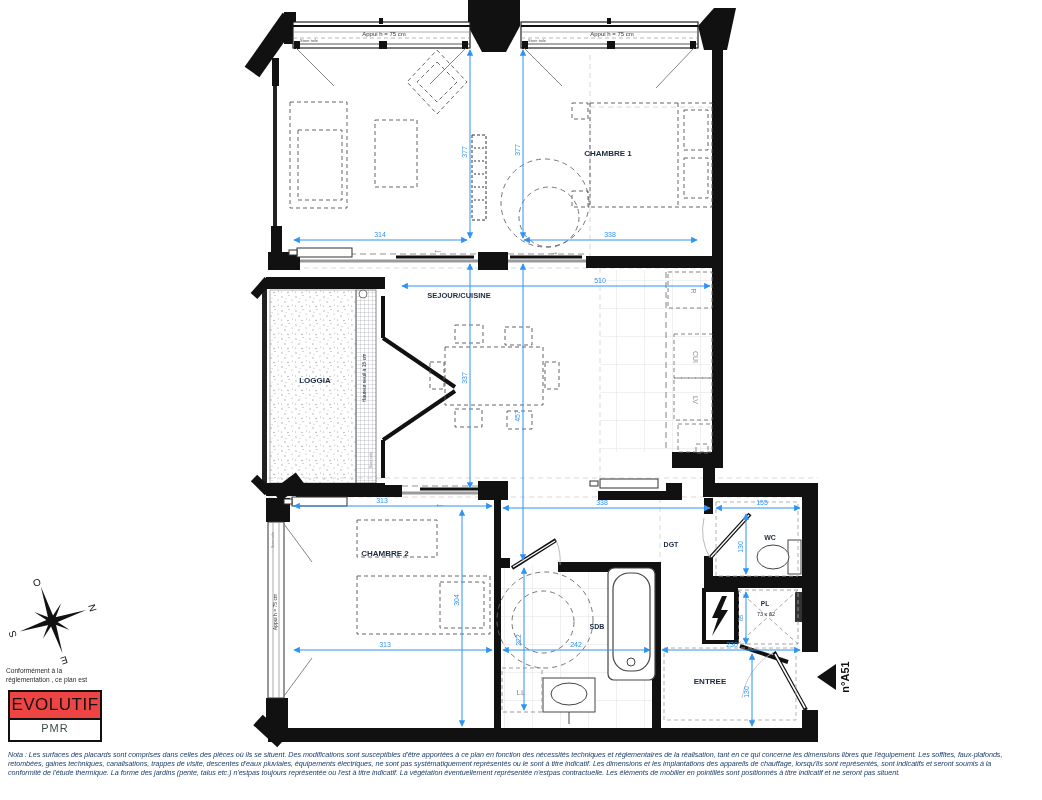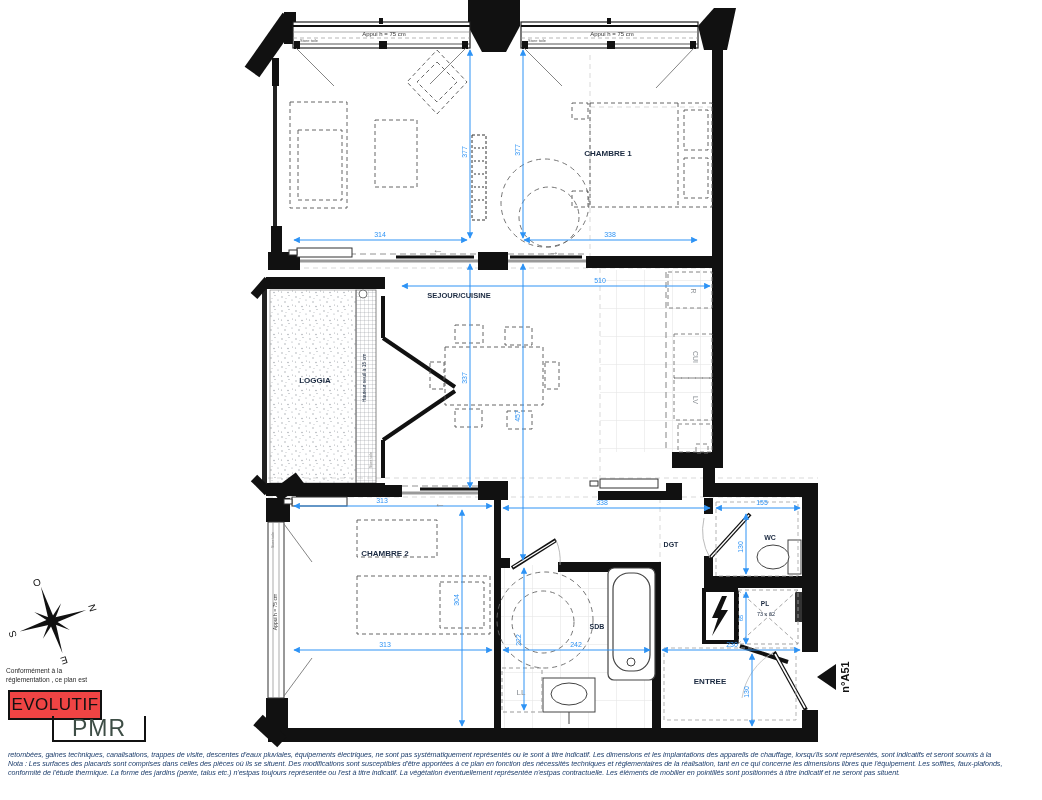--- a/index.html
+++ b/index.html
@@ -4,21 +4,21 @@
 <style>
   html,body{margin:0;padding:0;background:#fff;}
   .canvas{position:relative;width:1042px;height:800px;background:#fff;overflow:hidden;
           font-family:"Liberation Sans", sans-serif;outline:1px solid #ececec;}
   svg{position:absolute;left:0;top:0;}
   .abs{position:absolute;}
   .legend-intro{font-size:6.6px;color:#2a2a2a;line-height:9px;}
   .box-evolutif{left:8px;top:690px;width:90px;height:26px;border:2px solid #111;background:#ef4444;
     display:flex;align-items:center;justify-content:center;font-size:17px;letter-spacing:.5px;color:#111;}
   .box-pmr{left:8px;top:716px;width:90px;height:24px;border:2px solid #111;border-top:none;
-    display:flex;align-items:center;justify-content:center;font-size:23px;letter-spacing:1px;color:#3d4d45;margin-left:44px;}
+    display:flex;align-items:center;justify-content:center;font-size:11px;letter-spacing:1px;color:#3d4d45;}
   .note{font-size:7.2px;font-style:italic;color:#20406e;white-space:nowrap;letter-spacing:-0.05px;}
 </style>
 </head>
 <body>
 
 <div class="canvas">
 
 <svg width="1042" height="800" viewBox="0 0 1042 800">
   <defs>
     <marker id="ab" viewBox="0 0 10 10" refX="9" refY="5" markerWidth="6.5" markerHeight="6.5" orient="auto-start-reverse">
@@ -390,18 +390,18 @@
   <div>réglementation , ce plan est</div>
 </div>
 <div class="abs box-evolutif">
   <span>EVOLUTIF</span>
 </div>
 <div class="abs box-pmr">
   <span>PMR</span>
 </div>
 
 <div class="abs" style="left:8px;top:750px;width:1030px;">
+  <div class="note">Nota : Les surfaces des placards sont comprises dans celles des pièces où ils se situent. Des modifications sont susceptibles d'être apportées à ce plan en fonction des nécessités techniques et réglementaires de la réalisation, tant en ce qui concerne les dimensions libres que l'équipement. Les soffites, faux-plafonds,</div>
   <div class="note">retombées, gaines techniques, canalisations, trappes de visite, descentes d'eaux pluviales, équipements électriques, ne sont pas systématiquement représentés ou le sont à titre indicatif. Les dimensions et les implantations des appareils de chauffage, lorsqu'ils sont représentés, sont indicatifs et seront soumis à la</div>
-  <div class="note">Nota : Les surfaces des placards sont comprises dans celles des pièces où ils se situent. Des modifications sont susceptibles d'être apportées à ce plan en fonction des nécessités techniques et réglementaires de la réalisation, tant en ce qui concerne les dimensions libres que l'équipement. Les soffites, faux-plafonds,</div>
   <div class="note">conformité de l'étude thermique. La forme des jardins (pente, talus etc.) n'estpas toujours représentée ou l'est à titre indicatif. La végétation éventuellement représentée n'estpas contractuelle. Les éléments de mobilier en pointillés sont positionnés à titre indicatif et ne seront pas situent.</div>
 </div>
 
 </div>
 
 </body></html>

